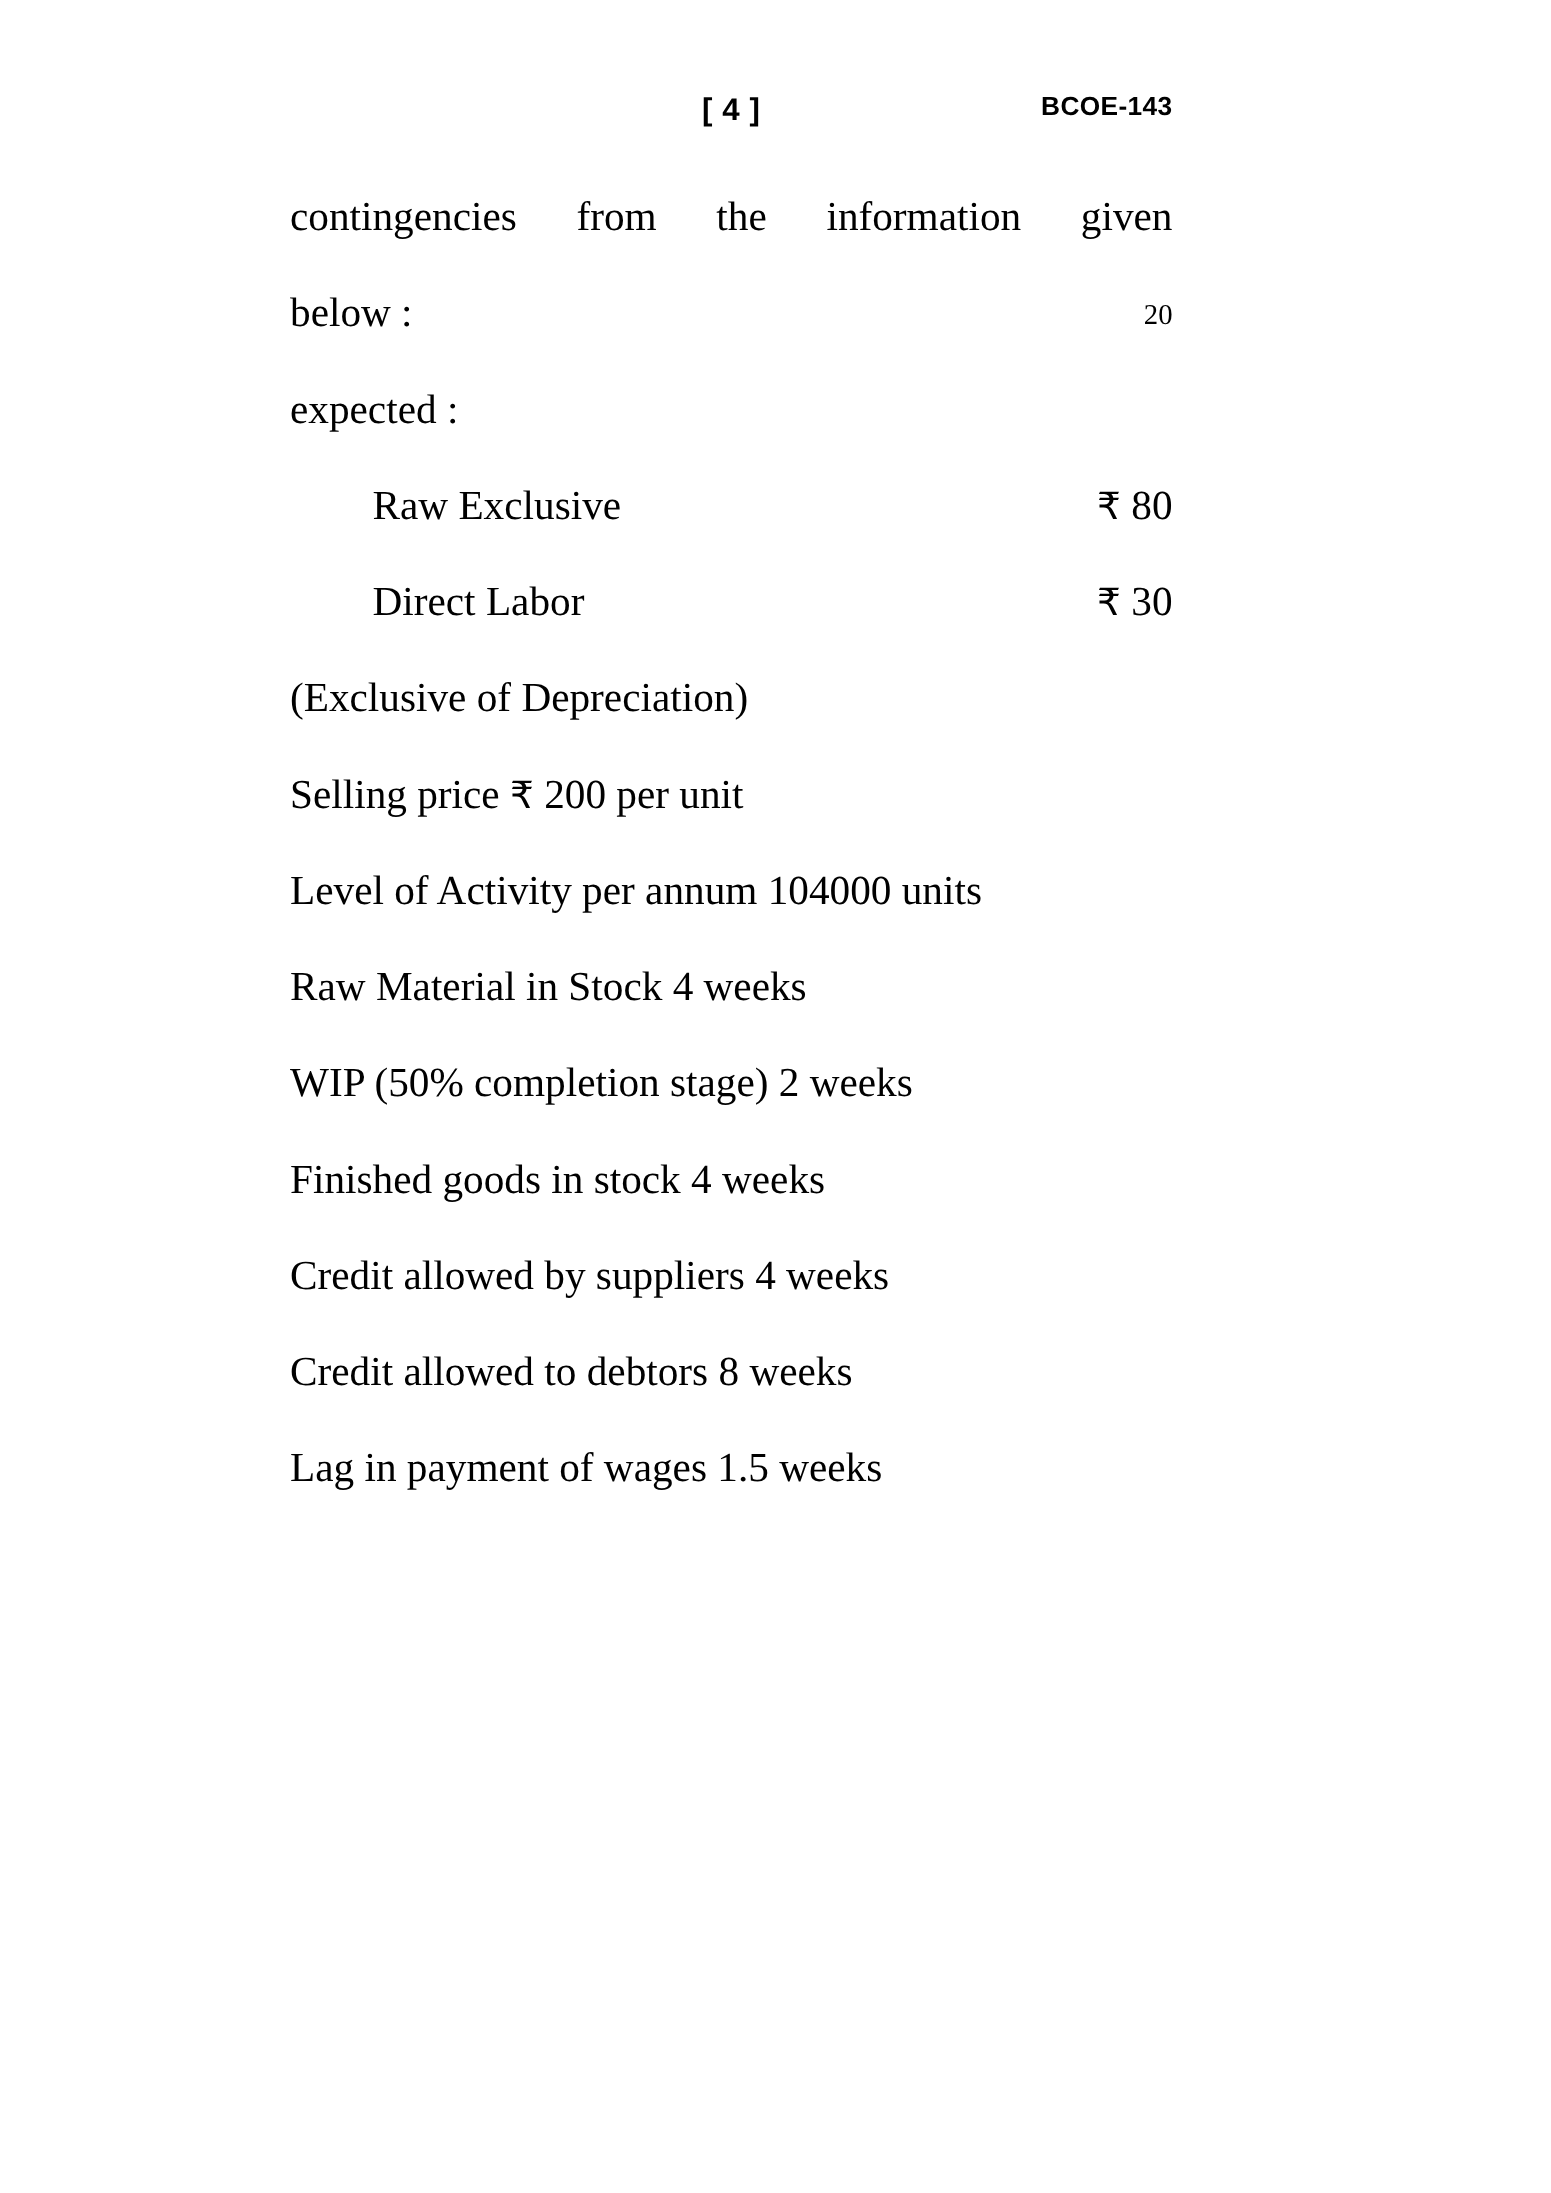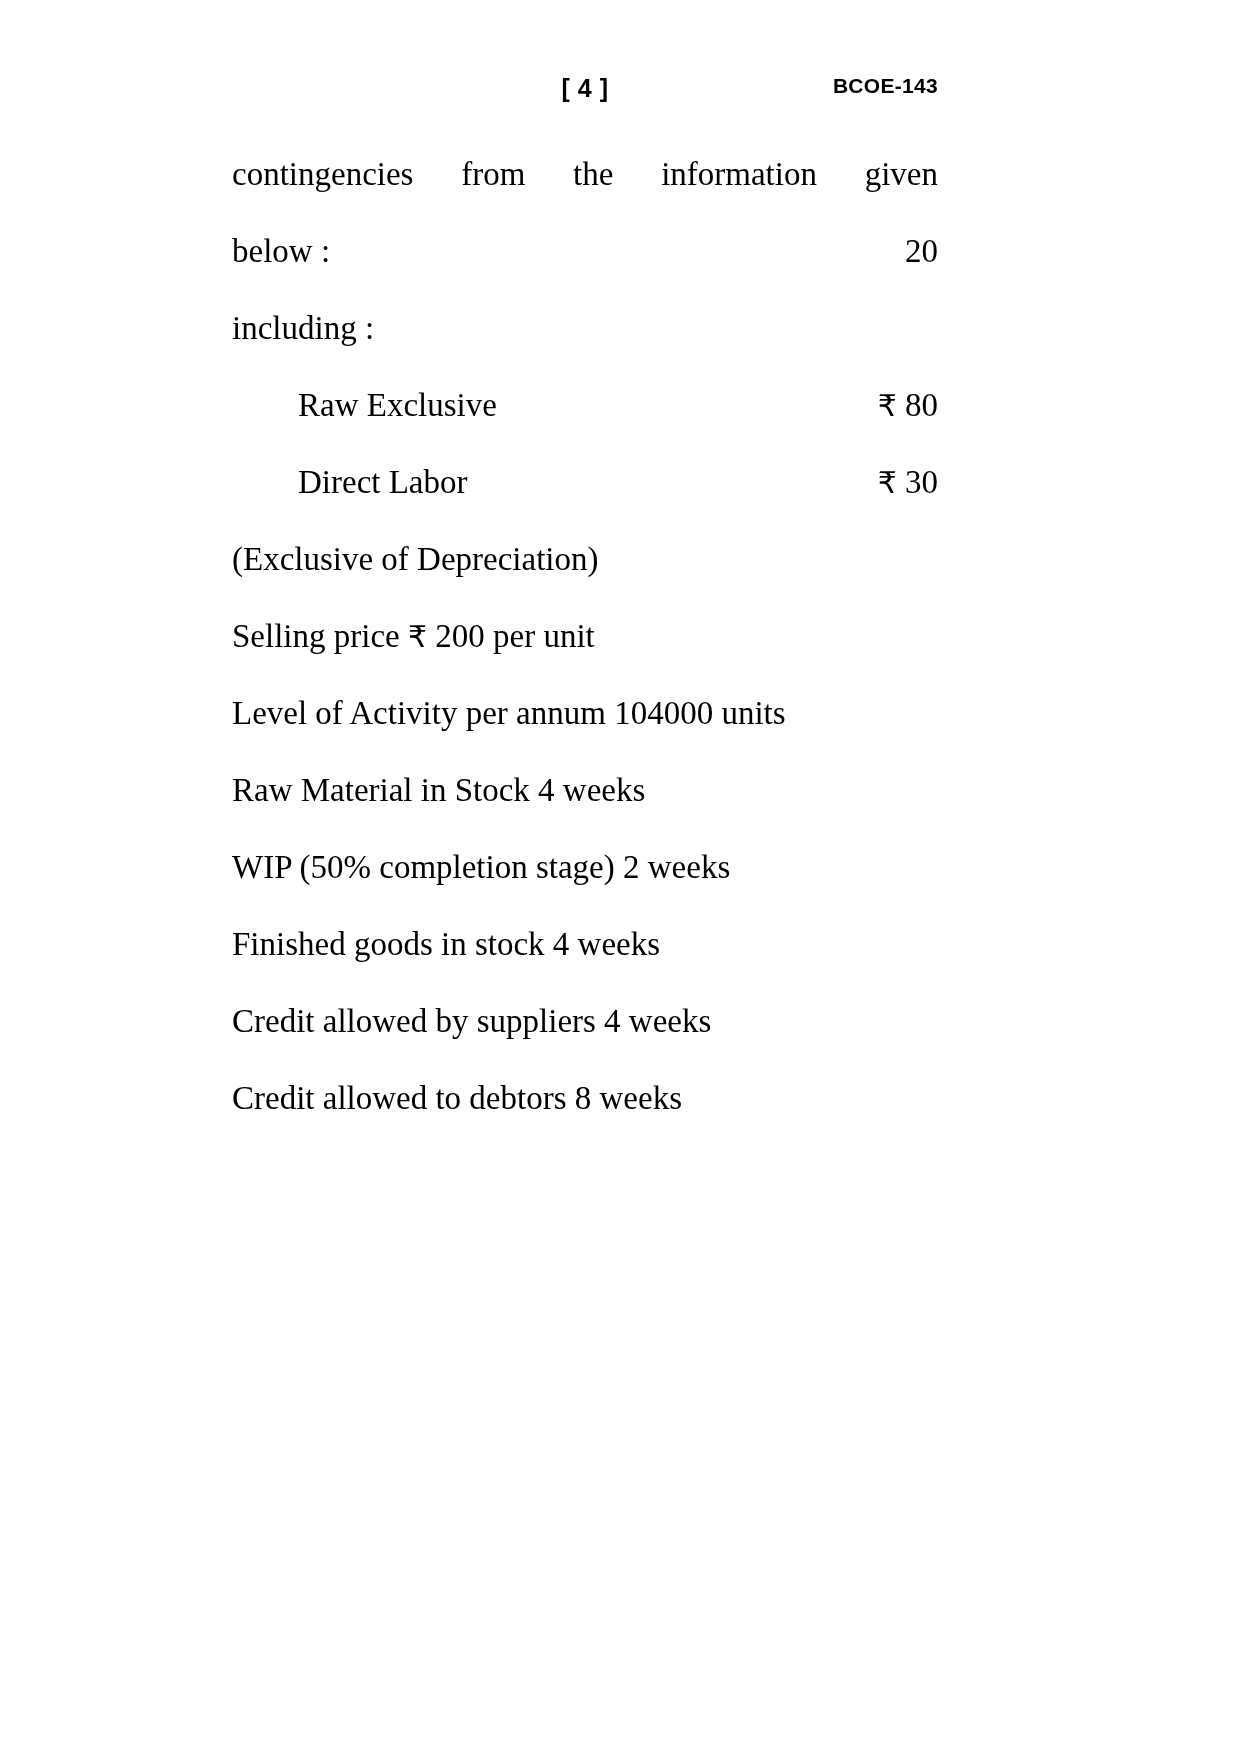--- a/index.html
+++ b/index.html
@@ -77,21 +77,21 @@
   }
 
   .para-wrap {
     position: relative;
   }
 
   .marks {
     position: absolute;
     right: 0;
     top: 0;
-    font-size: 33px;
+    font-size: 23px;
     line-height: 77px;
     white-space: nowrap;
   }
 
   
   .cost-row {
     position: relative;
     height: 77px;
     line-height: 77px;
     font-size: 33px;
@@ -130,21 +130,21 @@
 
   <div class="content">
 
     <div class="para-wrap">
       <div class="para">contingencies from the information given</div>
       <div class="para last-left">below :</div>
       <div class="marks" style="top:77px;">20</div>
     </div>
 
     <div class="para-wrap">
-      <div class="para last-left">including :</div>
+      <div class="para last-left">expected :</div>
     </div>
 
     <div class="cost-row">
       <span>Raw Exclusive</span>
       <span class="amount"><span class="rupee">₹</span>
         <span>80</span></span>
     </div>
 
     <div class="cost-row">
       <span>Direct Labor</span>
@@ -164,16 +164,17 @@
     <div class="stmt">Raw Material in Stock 4 weeks</div>
 
     <div class="stmt">WIP (50% completion stage) 2 weeks</div>
 
     <div class="stmt">Finished goods in stock 4 weeks</div>
 
     <div class="stmt">Credit allowed by suppliers 4 weeks</div>
 
     <div class="stmt">Credit allowed to debtors 8 weeks</div>
 
+    <div class="stmt">Lag in payment of wages 1.5 weeks</div>
 
 
   </div>
 </div>
 
 </body></html>

